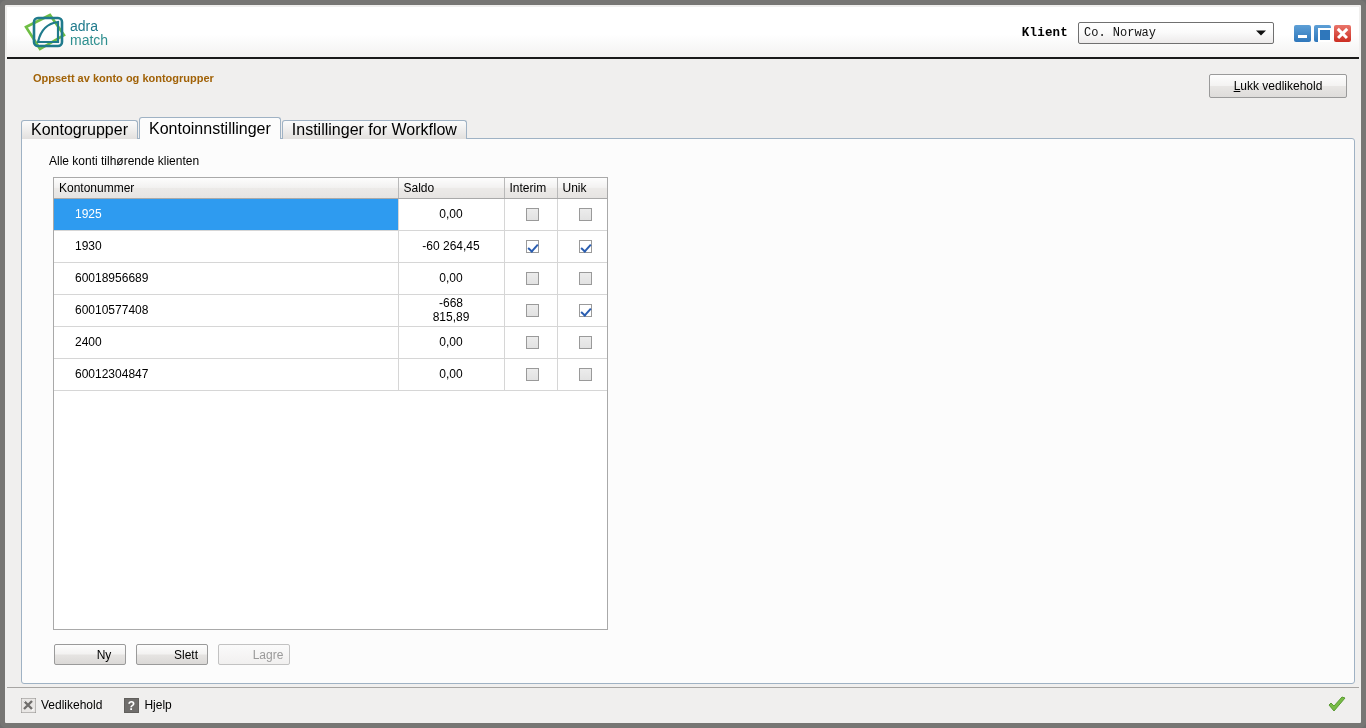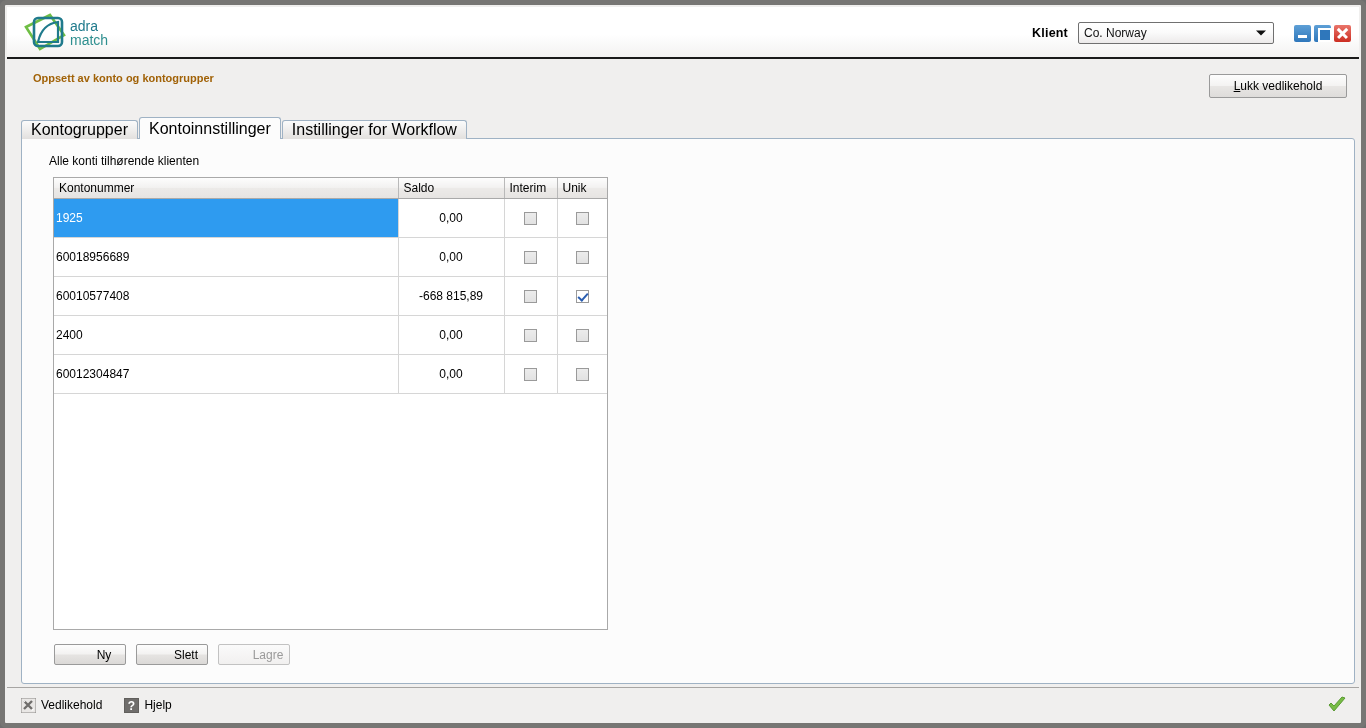--- a/index.html
+++ b/index.html
@@ -37,20 +37,21 @@
     left: 13px; top: 6px;
     width: 108px; height: 42px;
   }
   .brand-right {
     position: absolute;
     right: 8px; top: 0;
     height: 52px;
     display: flex;
     align-items: center;
     gap: 10px;
+    font-family: Liberation Mono, monospace;
   }
   .klient-label {
     font-weight: bold;
     font-size: 12.5px;
     letter-spacing: .2px;
     color: #000;
   }
   .klient-select {
     width: 196px; height: 22px;
     border: 1px solid #707070;
@@ -191,25 +192,25 @@
     border-right: 1px solid #b9b9b9;
     border-bottom: 1px solid #a9a9a9;
     font-weight: normal;
     font-size: 12px;
     text-align: left;
     padding: 0 5px;
     color: #000;
   }
   table.acc th:last-child { border-right: none; }
   table.acc td {
-    height: 39px;
+    height: 32px;
     border-right: 1px solid #d6d6d6;
     border-bottom: 1px solid #d6d6d6;
     font-size: 12px;
-    padding: 0 2px;
+    padding: 0 21px;
     color: #000;
     background: #fff;
   }
   table.acc td:last-child { border-right: none; }
   .col-konto { width: 344px; }
   .col-saldo { width: 106px; }
   .col-interim { width: 53px; }
   .col-unik { width: 50px; }
   td.num { text-align: center; }
   td.ctr { text-align: center; padding: 0; }
@@ -355,20 +356,26 @@
             <th>Interim</th>
             <th>Unik</th>
           </tr>
         </thead>
         <tbody id="grid-body">
             <tr class="selected">
               <td class="kontocell">1925</td>
               <td class="num">0,00</td>
               <td class="ctr"><span class="cb"></span></td>
               <td class="ctr"><span class="cb"></span></td>
+            </tr>
+            <tr>
+              <td class="kontocell">1930</td>
+              <td class="num">-60 264,45</td>
+              <td class="ctr"><span class="cb checked"></span></td>
+              <td class="ctr"><span class="cb checked"></span></td>
             </tr>
             <tr>
               <td class="kontocell">60018956689</td>
               <td class="num">0,00</td>
               <td class="ctr"><span class="cb"></span></td>
               <td class="ctr"><span class="cb"></span></td>
             </tr>
             <tr>
               <td class="kontocell">60010577408</td>
               <td class="num">-668 815,89</td>

